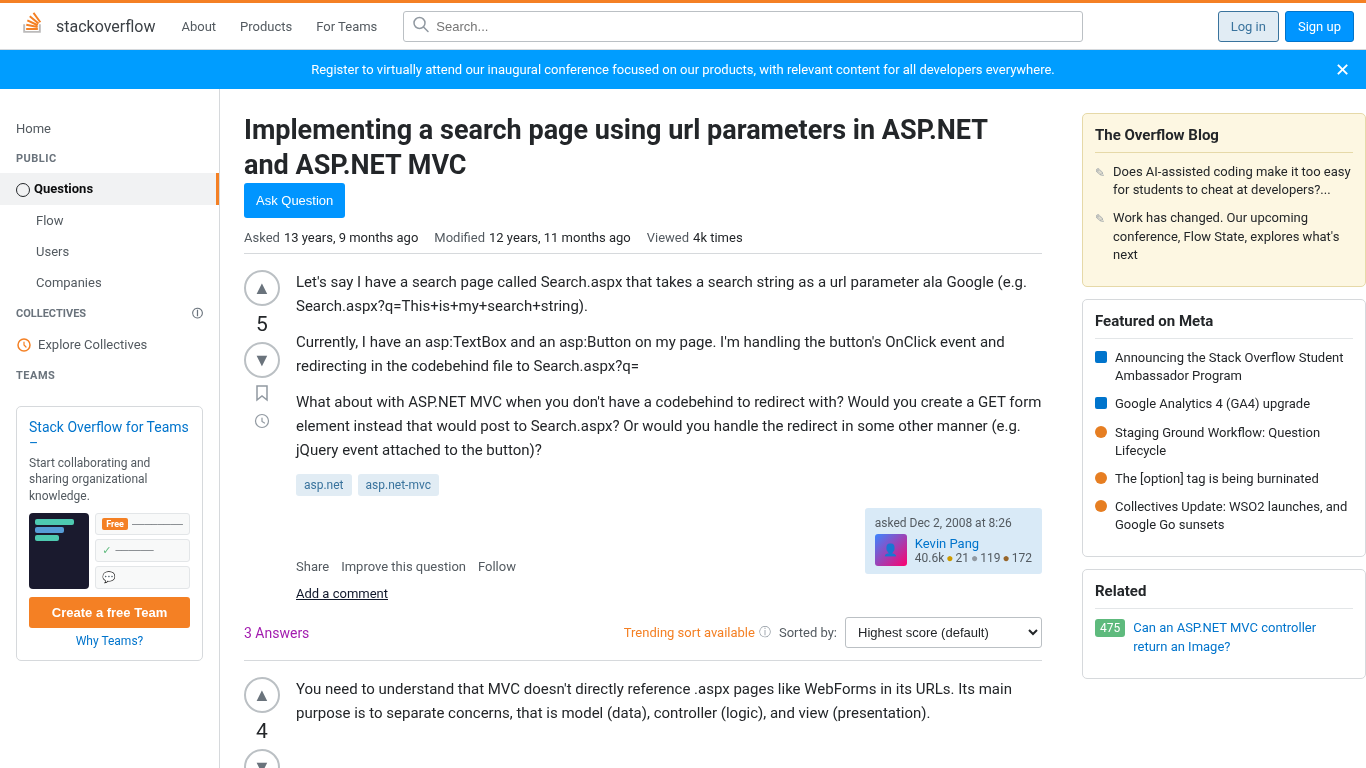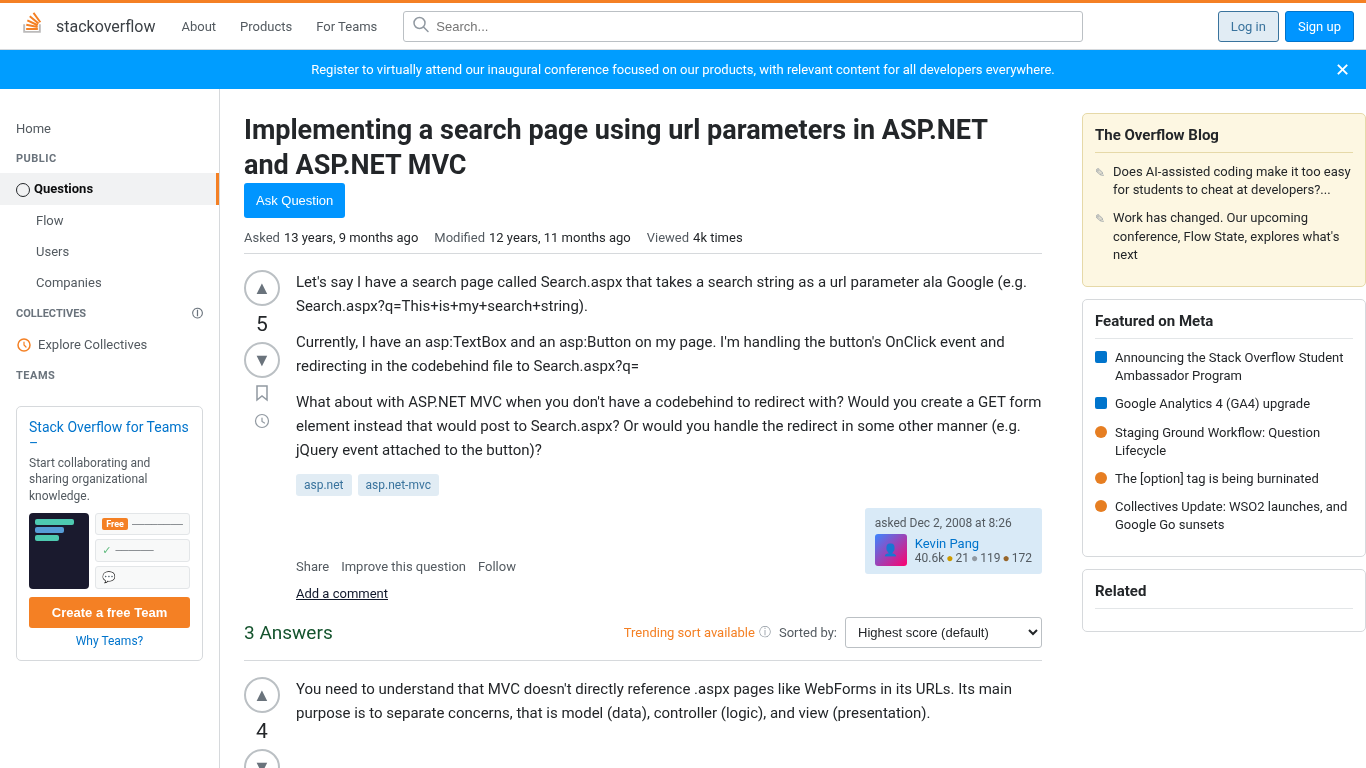--- a/index.html
+++ b/index.html
@@ -84,21 +84,21 @@
     .user-rep { font-size: 12px; color: #535a60; }
     .user-badges { display: flex; gap: 2px; align-items: center; font-size: 12px; color: #535a60; }
     .badge-gold { color: #cc9a00; }
     .badge-silver { color: #9199a1; }
     .badge-bronze { color: #97652a; }
     .add-comment { margin-top: 12px; }
     .add-comment a { color: #0f172a; font-size: 13px; cursor: pointer; }
 
     
     .answers-header { display: flex; justify-content: space-between; align-items: center; margin: 16px 0 12px; }
-    .answers-count { font-size: 19px; color: #14532d; }
+    .answers-count { font-size: 14px; color: #a21caf; }
     .sorted-by { display: flex; align-items: center; gap: 8px; font-size: 13px; color: #535a60; }
     .sort-select { padding: 6px 8px; border: 1px solid #bbc0c4; border-radius: 3px; font-size: 13px; color: #232629; background: #fff; cursor: pointer; }
     .trending-sort { color: #f48024; font-size: 13px; cursor: pointer; display: flex; align-items: center; gap: 4px; }
     .trending-sort .info-icon { color: #9199a1; }
 
     
     #right-sidebar { width: 300px; min-width: 300px; padding: 24px 0 24px 16px; }
     .blog-box { background: #fdf7e2; border: 1px solid #e6d9a8; border-radius: 5px; padding: 12px; margin-bottom: 12px; }
     .blog-box .box-title { font-size: 15px; color: #232629; font-weight: bold; margin-bottom: 10px; padding-bottom: 8px; border-bottom: 1px solid #e6d9a8; }
     .blog-item { display: flex; gap: 8px; margin-bottom: 10px; align-items: flex-start; font-size: 13px; color: #232629; line-height: 1.4; }
@@ -349,16 +349,20 @@
         <a href="#">The [option] tag is being burninated</a>
       </div>
       <div class="meta-item">
         <span class="meta-icon-circle"></span>
         <a href="#">Collectives Update: WSO2 launches, and Google Go sunsets</a>
       </div>
     </div>
 
     <div class="related-box">
       <div class="box-title">Related</div>
+      <div class="related-item">
+        <span class="related-score high">475</span>
+        <a href="#">Can an ASP.NET MVC controller return an Image?</a>
+      </div>
     </div>
   </div>
 
 </div>
 
 </body></html>

